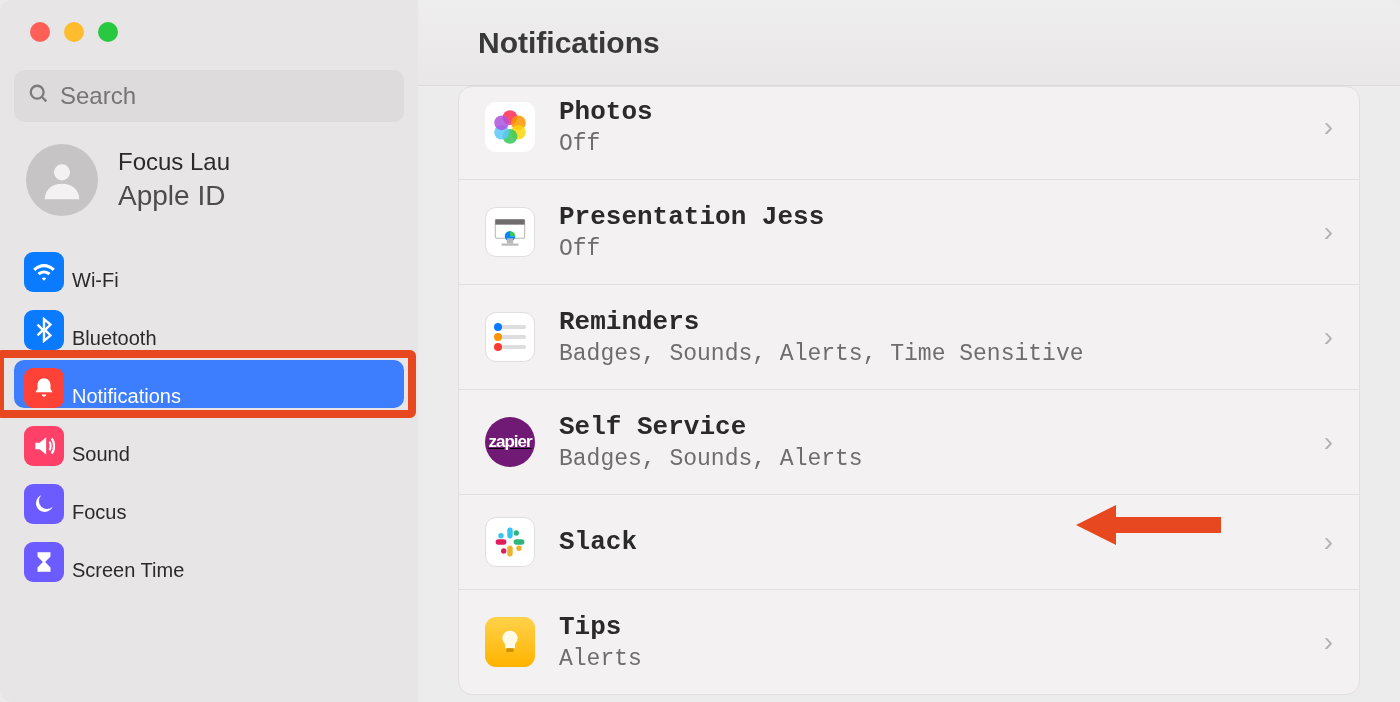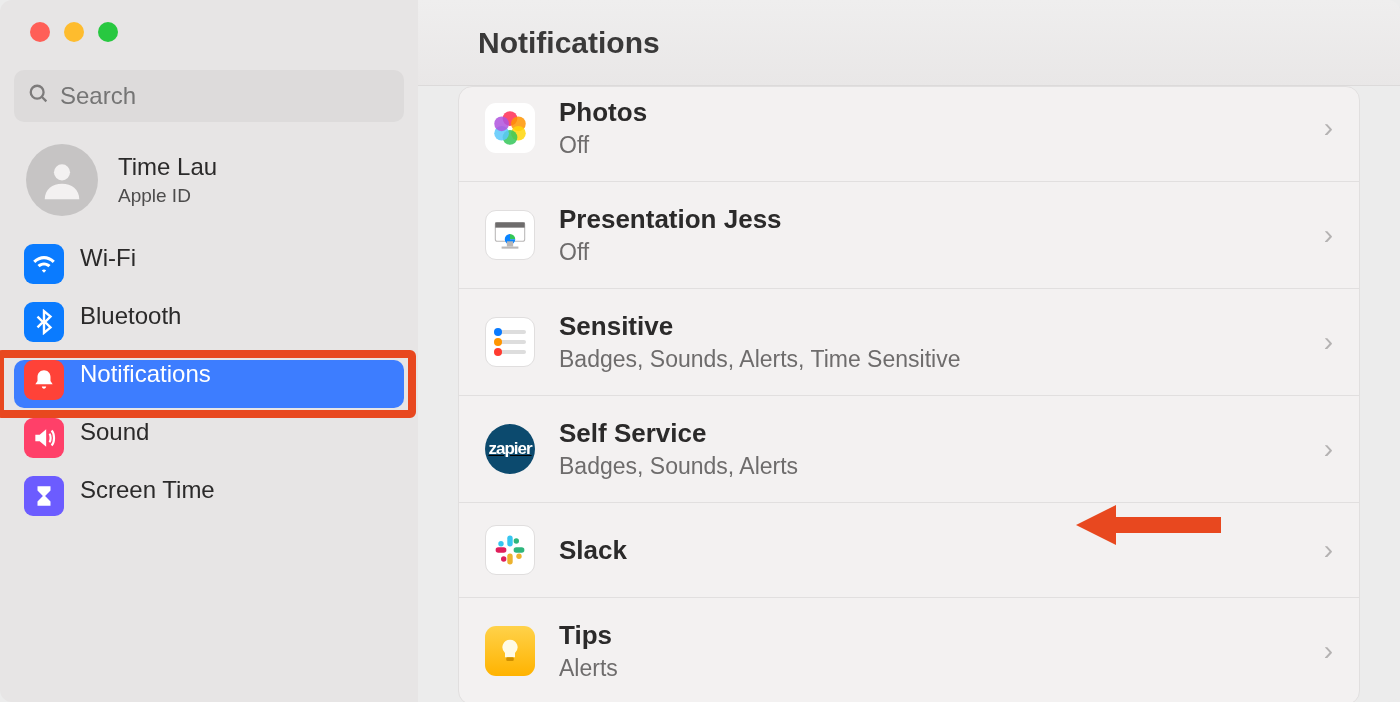--- a/index.html
+++ b/index.html
@@ -12,23 +12,23 @@
   .dot.red { background:#ff5f57; }
   .dot.yellow { background:#febc2e; }
   .dot.green { background:#28c840; }
   .search-wrap { padding:0 14px 22px 14px; }
   .search { display:flex; align-items:center; background:#dddbdb; border-radius:10px; height:52px; padding:0 14px; gap:10px; }
   .search input { border:none; background:transparent; font-size:24px; color:#7d7b7b; outline:none; width:100%; }
   .account { display:flex; align-items:center; gap:20px; padding:0 26px 28px 26px; }
   .avatar { width:72px; height:72px; border-radius:50%; background:#c6c4c4; display:flex; align-items:center; justify-content:center; }
   .avatar svg { width:46px; height:46px; fill:#f3f1f1; }
   .acc-name { font-size:24px; color:#2b2a2a; font-weight:400; }
-  .acc-sub { font-size:19px; color:#4d4c4c; margin-top:4px; }
+  .acc-sub { font-size:28px; color:#4d4c4c; margin-top:4px; }
   .side-list { display:flex; flex-direction:column; padding:0 14px; gap:10px; }
-  .side-item { display:flex; align-items:flex-start; gap:16px; height:48px; border-radius:10px; padding:0 10px; font-size:24px; color:#2b2a2a; cursor:default; position:relative; }
+  .side-item { display:flex; align-items:flex-end; gap:8px; height:48px; border-radius:10px; padding:0 10px; font-size:20px; color:#2b2a2a; cursor:default; position:relative; }
   .side-item .icon { width:40px; height:40px; border-radius:9px; display:flex; align-items:center; justify-content:center; flex-shrink:0; }
   .side-item.selected { background:#3d7dff; color:#fff; }
   .highlight-box { position:absolute; inset:-10px -12px -10px -18px; border:8px solid #e8481f; border-radius:6px; pointer-events:none; }
   .ic-wifi { background:#0a7bff; }
   .ic-bt { background:#0a7bff; }
   .ic-net { background:#0a7bff; }
   .ic-notif { background:#ff4238; }
   .ic-sound { background:#ff4069; }
   .ic-focus { background:#6c5cff; }
   .ic-screen { background:#6c5cff; }
@@ -36,29 +36,29 @@
 
   
   .main { flex:1; height:100%; background:#ececec; display:flex; flex-direction:column; position:relative; }
   .titlebar { height:86px; display:flex; align-items:center; padding-left:60px; border-bottom:1px solid #dcdada; background:linear-gradient(#efeeee,#e9e7e7); }
   .titlebar h1 { font-size:30px; font-weight:700; color:#3a3939; }
   .content { flex:1; padding:0 40px 0 40px; overflow:hidden; }
   .panel { background:#f3f1f1; border-radius:14px; border:1px solid #e1dfdf; margin-top:0; }
   .row { display:flex; align-items:center; padding:22px 26px; border-bottom:1px solid #e1dfdf; gap:24px; cursor:default; }
   .row:last-child { border-bottom:none; }
   .app-icon { width:50px; height:50px; border-radius:11px; flex-shrink:0; display:flex; align-items:center; justify-content:center; }
-  .row-text { flex:1; }
+  .row-text { flex:1;font-family:Liberation Mono, monospace; }
   .row-title { font-size:26px; font-weight:600; color:#2b2a2a; }
   .row-sub { font-size:23px; color:#6e6c6c; margin-top:4px; }
   .chev { color:#b4b2b2; font-size:28px; }
   
   .i-photos { background:#fff; }
   .i-pres { background:#fff; border:1px solid #e0dede; }
   .i-rem { background:#fff; border:1px solid #e0dede; }
-  .i-self { background:#0c4a6e; border-radius:50%;text-decoration:underline; }
+  .i-self { background:#701a75; border-radius:50%;text-decoration:underline; }
   .i-slack { background:#fff; border:1px solid #e0dede; }
   .i-tips { background:linear-gradient(#ffd24a,#ffb300); }
   .rem-lines { display:flex; flex-direction:column; gap:6px; padding:8px; width:100%; }
   .rem-line { height:4px; background:#ddd; border-radius:2px; position:relative; padding-left:10px; }
   .rem-line::before { content:""; position:absolute; left:0; top:-2px; width:8px; height:8px; border-radius:50%; }
   .rem-line.b::before { background:#0a7bff; }
   .rem-line.o::before { background:#ff9500; }
   .rem-line.r::before { background:#ff3b30; }
   .zap { color:#fff; font-weight:700; font-size:17px; font-family:Arial; letter-spacing:-1px; }
   .arrow { position:absolute; left:658px; top:500px; pointer-events:none; }
@@ -86,21 +86,21 @@
       </div>
     </div>
     <div class="account">
       <div class="avatar">
         <svg viewBox="0 0 24 24">
             <circle cx="12" cy="8" r="4.2"></circle>
             <path d="M3 22c0-5 4-8 9-8s9 3 9 8z"></path>
           </svg>
       </div>
       <div>
-        <div class="acc-name">Time Lau</div>
+        <div class="acc-name">Focus Lau</div>
         <div class="acc-sub">Apple ID</div>
       </div>
     </div>
     <div class="side-list">
       <div class="side-item">
         <div class="icon ic-wifi">
             <svg viewBox="0 0 24 24">
               <path d="M2 9c6-6 14-6 20 0l-2 2c-4.5-4.5-11.5-4.5-16 0zM6 13c3.3-3.3 8.7-3.3 12 0l-2 2c-2.2-2.2-5.8-2.2-8 0zM12 20l-2-2c1.1-1.1 2.9-1.1 4 0z"></path>
             </svg>
           </div>
@@ -124,20 +124,28 @@
         <span>Notifications</span>
       </div>
       <div class="side-item">
         <div class="icon ic-sound">
             <svg viewBox="0 0 24 24">
               <path d="M4 9v6h4l6 5V4L8 9H4z"></path>
               <path d="M17 8c1.5 1.5 1.5 6.5 0 8M19 5c3 3 3 11 0 14" fill="none" stroke="#fff" stroke-width="2"></path>
             </svg>
           </div>
         <span>Sound</span>
+      </div>
+      <div class="side-item">
+        <div class="icon ic-focus">
+            <svg viewBox="0 0 24 24">
+              <path d="M20 14.5A8 8 0 1 1 9.5 4a7 7 0 0 0 10.5 10.5z"></path>
+            </svg>
+          </div>
+        <span>Focus</span>
       </div>
       <div class="side-item">
         <div class="icon ic-screen">
             <svg viewBox="0 0 24 24">
               <path d="M6 3h12v4l-5 5 5 5v4H6v-4l5-5-5-5V3z"></path>
             </svg>
           </div>
         <span>Screen Time</span>
       </div>
     </div>
@@ -190,21 +198,21 @@
 
         <div class="row">
           <div class="app-icon i-rem">
             <div class="rem-lines">
                 <div class="rem-line b"></div>
                 <div class="rem-line o"></div>
                 <div class="rem-line r"></div>
               </div>
           </div>
           <div class="row-text">
-            <div class="row-title">Sensitive</div>
+            <div class="row-title">Reminders</div>
             <div class="row-sub">Badges, Sounds, Alerts, Time Sensitive</div>
           </div>
           <div class="chev">›</div>
         </div>
 
         <div class="row">
           <div class="app-icon i-self">
             <span class="zap">zapier</span>
           </div>
           <div class="row-text">

